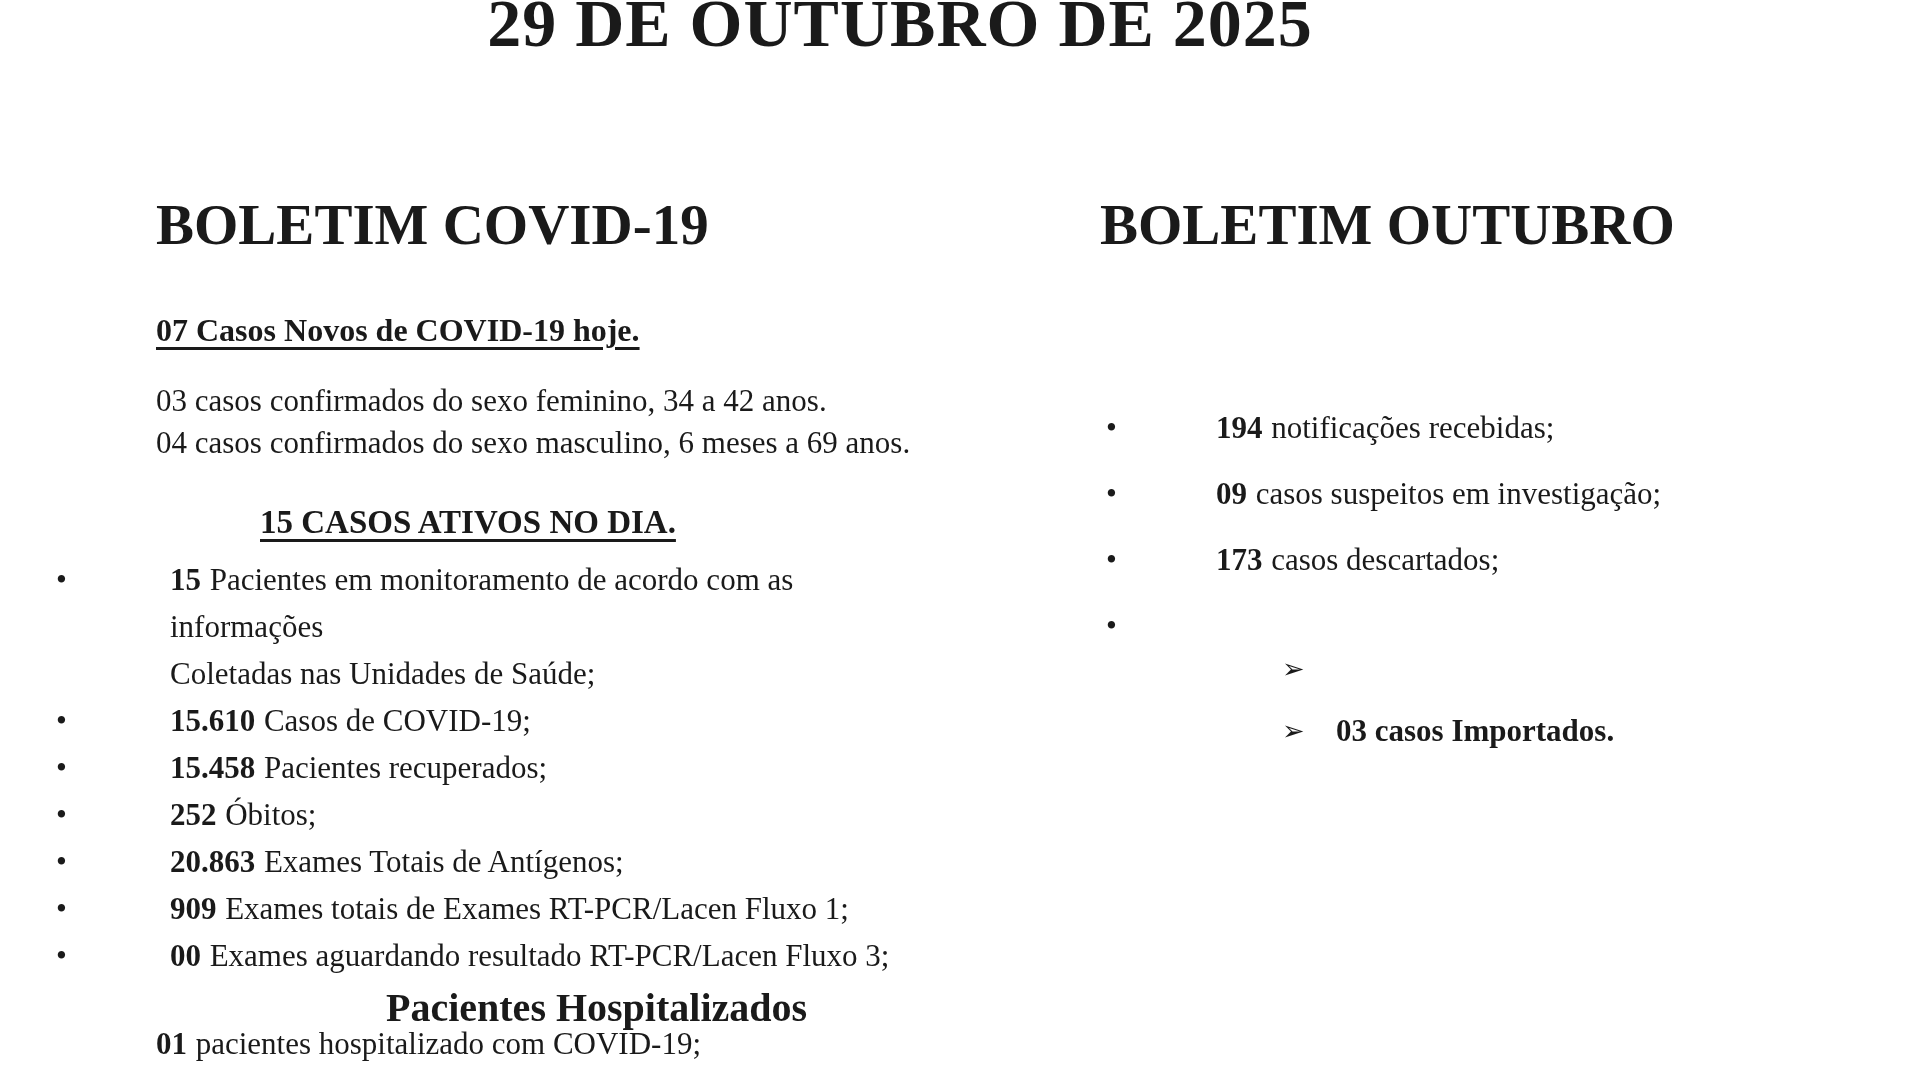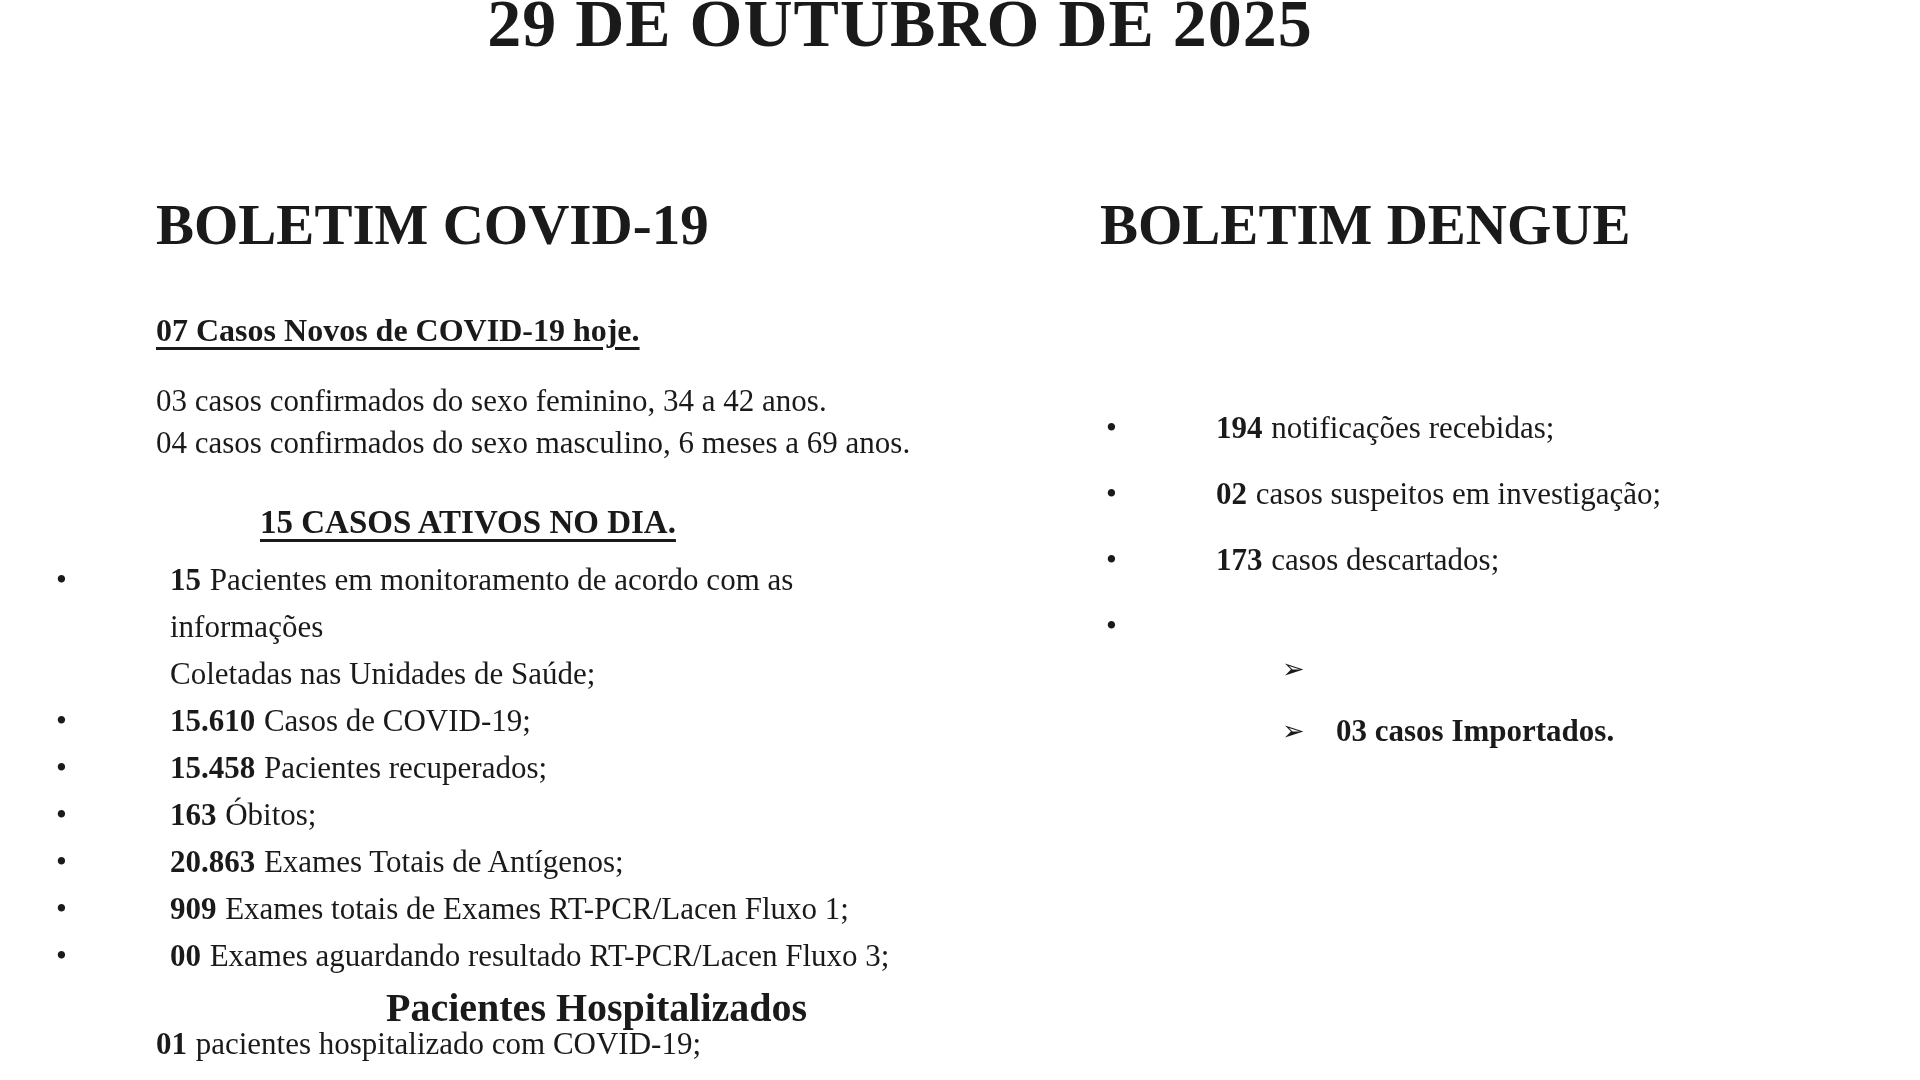--- a/index.html
+++ b/index.html
@@ -67,51 +67,51 @@
   <li>
     <span class="marker">•</span>
     <span class="btext"><span class="val">15.610</span><span>Casos de COVID-19;</span></span>
   </li>
   <li>
     <span class="marker">•</span>
     <span class="btext"><span class="val">15.458</span><span>Pacientes recuperados;</span></span>
   </li>
   <li>
     <span class="marker">•</span>
-    <span class="btext"><span class="val">163</span><span>Óbitos;</span></span>
+    <span class="btext"><span class="val">252</span><span>Óbitos;</span></span>
   </li>
   <li>
     <span class="marker">•</span>
     <span class="btext"><span class="val">20.863</span><span>Exames Totais de Antígenos;</span></span>
   </li>
   <li>
     <span class="marker">•</span>
     <span class="btext"><span class="val">909</span><span>Exames totais de Exames RT-PCR/Lacen Fluxo 1;</span></span>
   </li>
   <li>
     <span class="marker">•</span>
     <span class="btext"><span class="val">00</span><span>Exames aguardando resultado RT-PCR/Lacen Fluxo 3;</span></span>
   </li>
 </ul>
 
 <div id="covid-hosp-heading" class="abs b">Pacientes Hospitalizados</div>
 <div id="covid-hosp-line" class="abs">
   <span class="val">01</span><span>pacientes hospitalizado com COVID-19;</span>
 </div>
 
-<div id="dengue-title" class="abs section-title">BOLETIM DENGUE</div>
+<div id="dengue-title" class="abs section-title">BOLETIM OUTUBRO</div>
 
 <ul id="dengue-list" class="abs plain">
   <li>
     <span class="marker">•</span>
     <span class="btext"><span class="val">194</span><span>notificações recebidas;</span></span>
   </li>
   <li>
     <span class="marker">•</span>
-    <span class="btext"><span class="val">02</span><span>casos suspeitos em investigação;</span></span>
+    <span class="btext"><span class="val">09</span><span>casos suspeitos em investigação;</span></span>
   </li>
   <li>
     <span class="marker">•</span>
     <span class="btext"><span class="val">173</span><span>casos descartados;</span></span>
   </li>
   <li>
     <span class="marker">•</span>
   </li>
 </ul>
 

